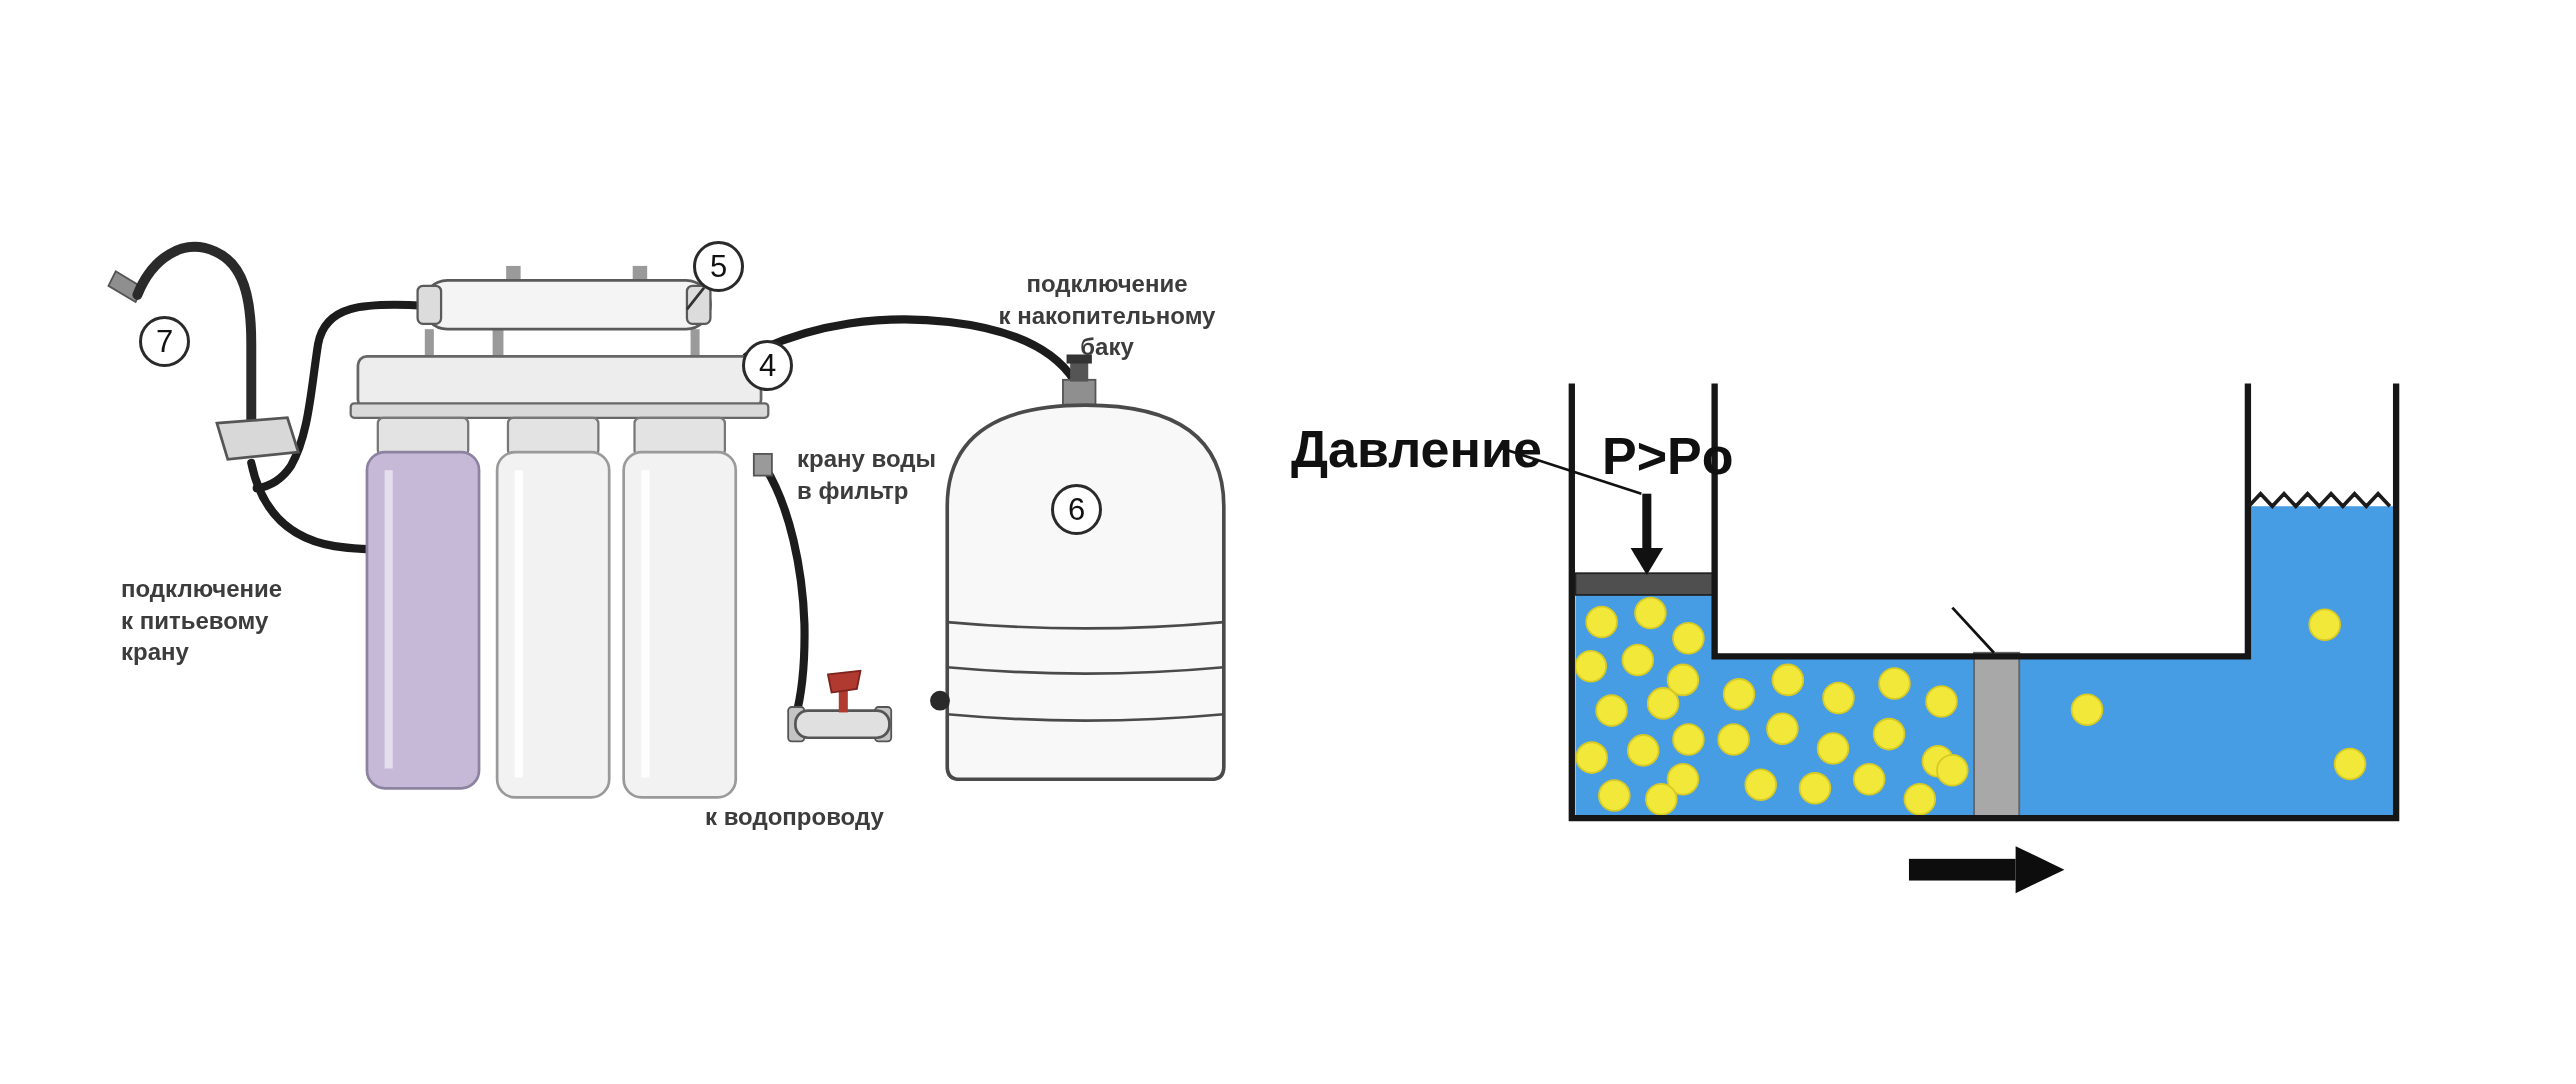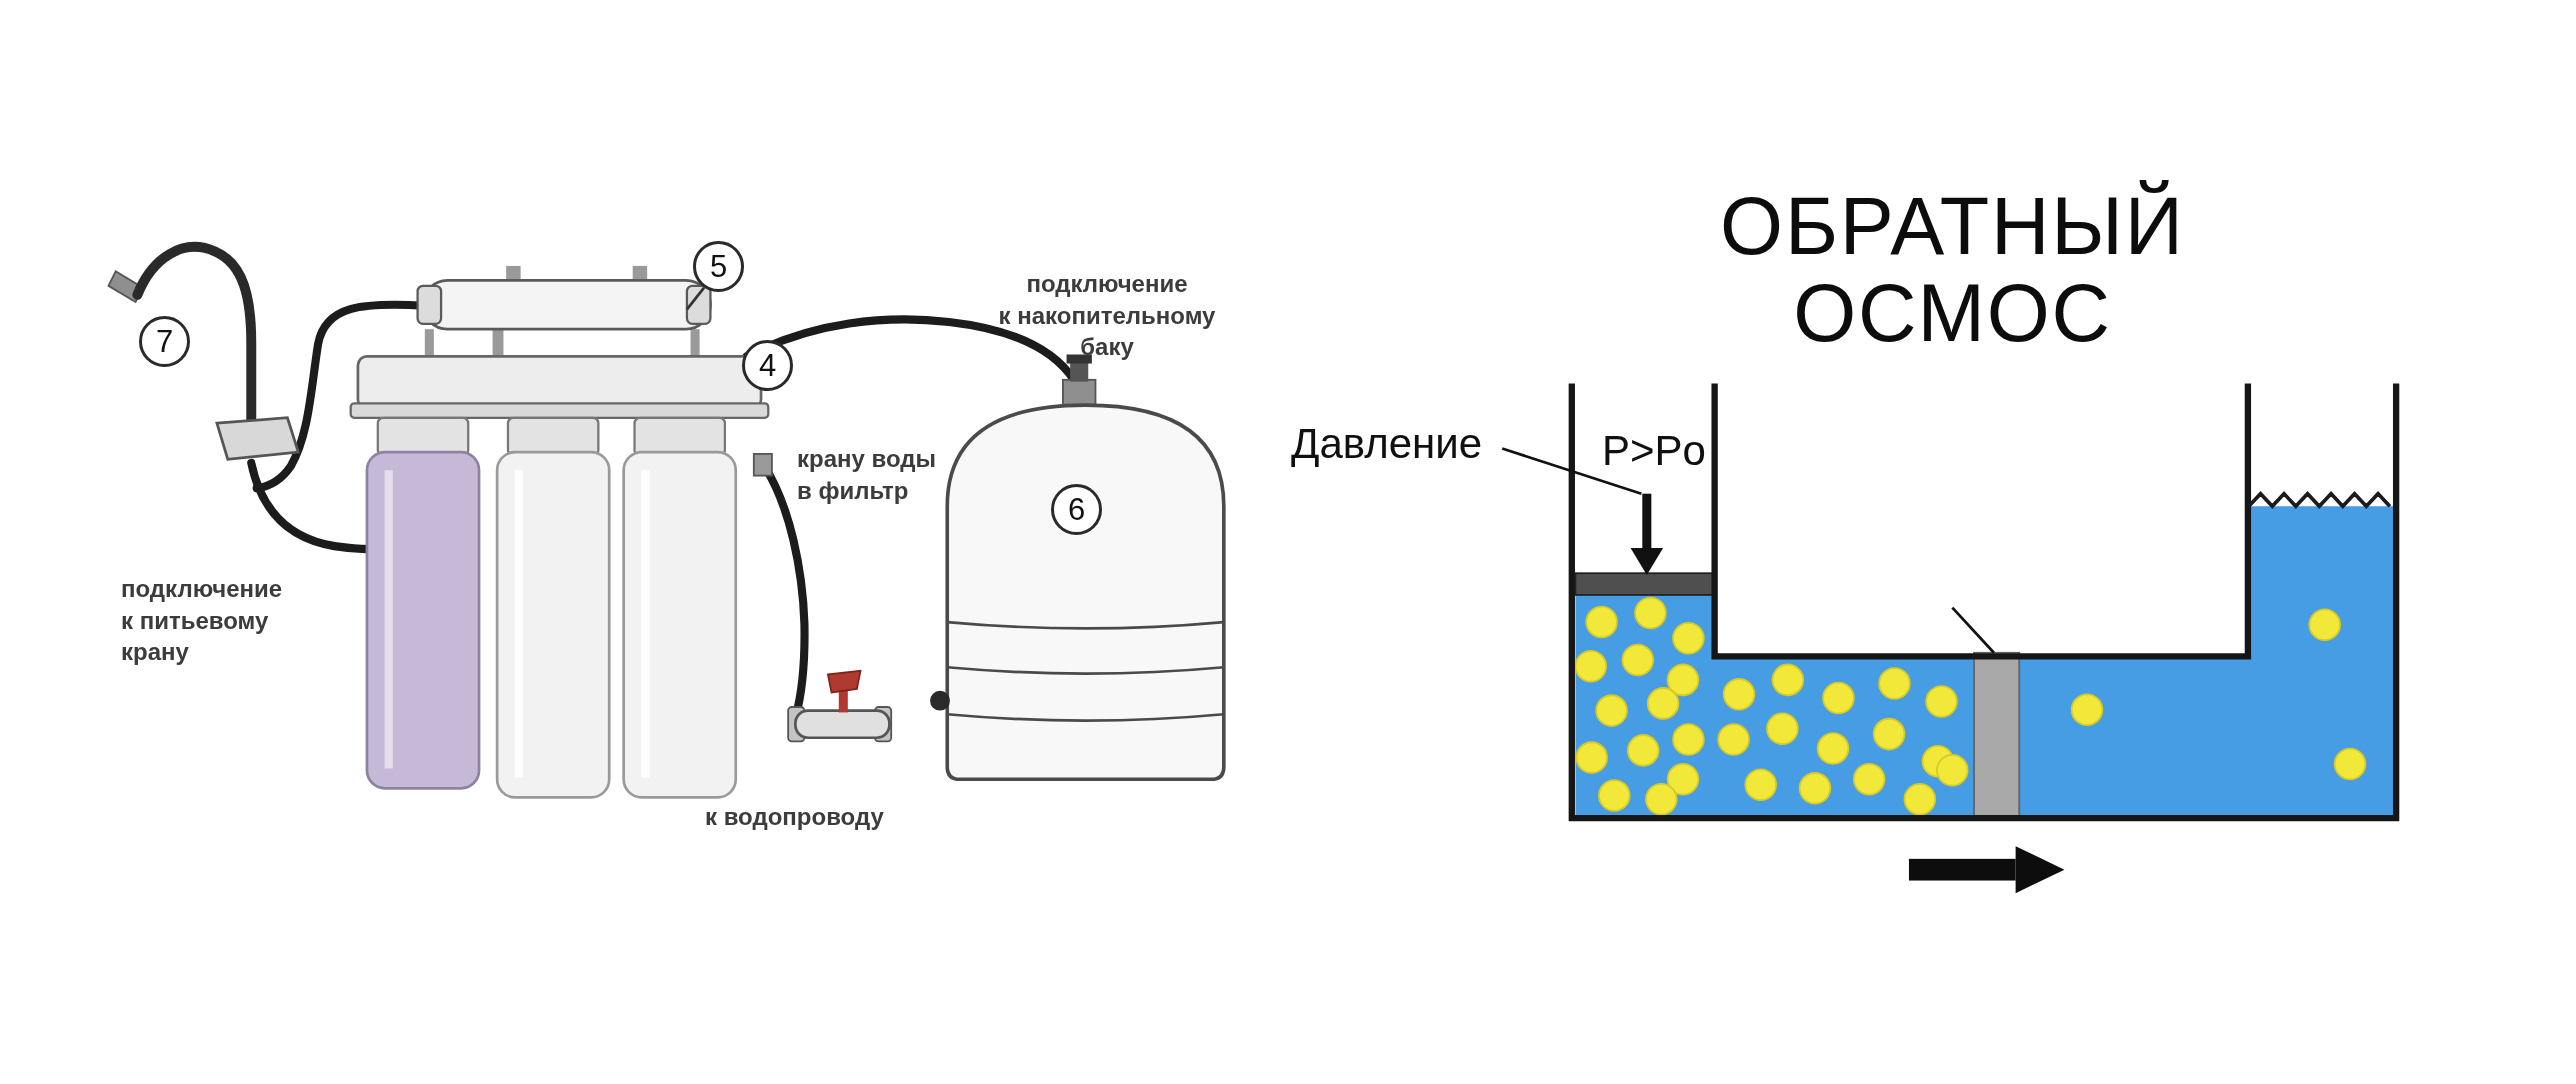--- a/index.html
+++ b/index.html
@@ -3,21 +3,21 @@
 <meta charset="utf-8">
 <style>
   html,body { margin:0; padding:0; background:#ffffff; }
   .stage {
     position:relative; width:2576px; height:1085px; background:#ffffff;
     font-family:"Liberation Sans", sans-serif; overflow:hidden;
   }
   .layer { position:absolute; left:0; top:0; width:2576px; height:1085px; }
   .lbl { position:absolute; white-space:pre-line; }
   .lbl-small { font-size:24px; font-weight:700; line-height:1.32; color:#3c3c3c; }
-  .lbl-big { font-size:42px; font-weight:400; line-height:1.18; color:#101010; }
+  .lbl-big { font-size:52px; font-weight:700; line-height:1.18; color:#101010; }
   .center { text-align:center; }
   .title {
     position:absolute; font-size:81px; font-weight:400; letter-spacing:1.8px;
     line-height:1.07; color:#0c0c0c; text-align:center; white-space:pre-line;
   }
   .callout {
     position:absolute; width:51px; height:51px; box-sizing:border-box;
     border:3.6px solid #2a2a2a; border-radius:50%; background:#ffffff;
     display:flex; align-items:center; justify-content:center;
     font-size:31px; font-weight:500; color:#111;
@@ -179,19 +179,17 @@
   <div class="lbl lbl-small" style="left:121px; top:573px;">подключение
 к питьевому
 крану</div>
   <div class="lbl lbl-small" style="left:797px; top:443px;">крану воды
 в фильтр</div>
   <div class="lbl lbl-small center" style="left:958px; top:268px; width:298px;">подключение
 к накопительному
 баку</div>
   <div class="lbl lbl-small" style="left:705px; top:768px;margin-top:33px;">к водопроводу</div>
 
-  <div class="title" style="left:1573px; top:183px; width:759px;">ОБРАТНЫЙ
-ОСМОС</div>
   <div class="lbl lbl-big" style="left:1291px; top:419px;">Давление</div>
   <div class="lbl lbl-big" style="left:1602px; top:426px;">P&gt;Po</div>
 
 </div>
 
 
 </body></html>

